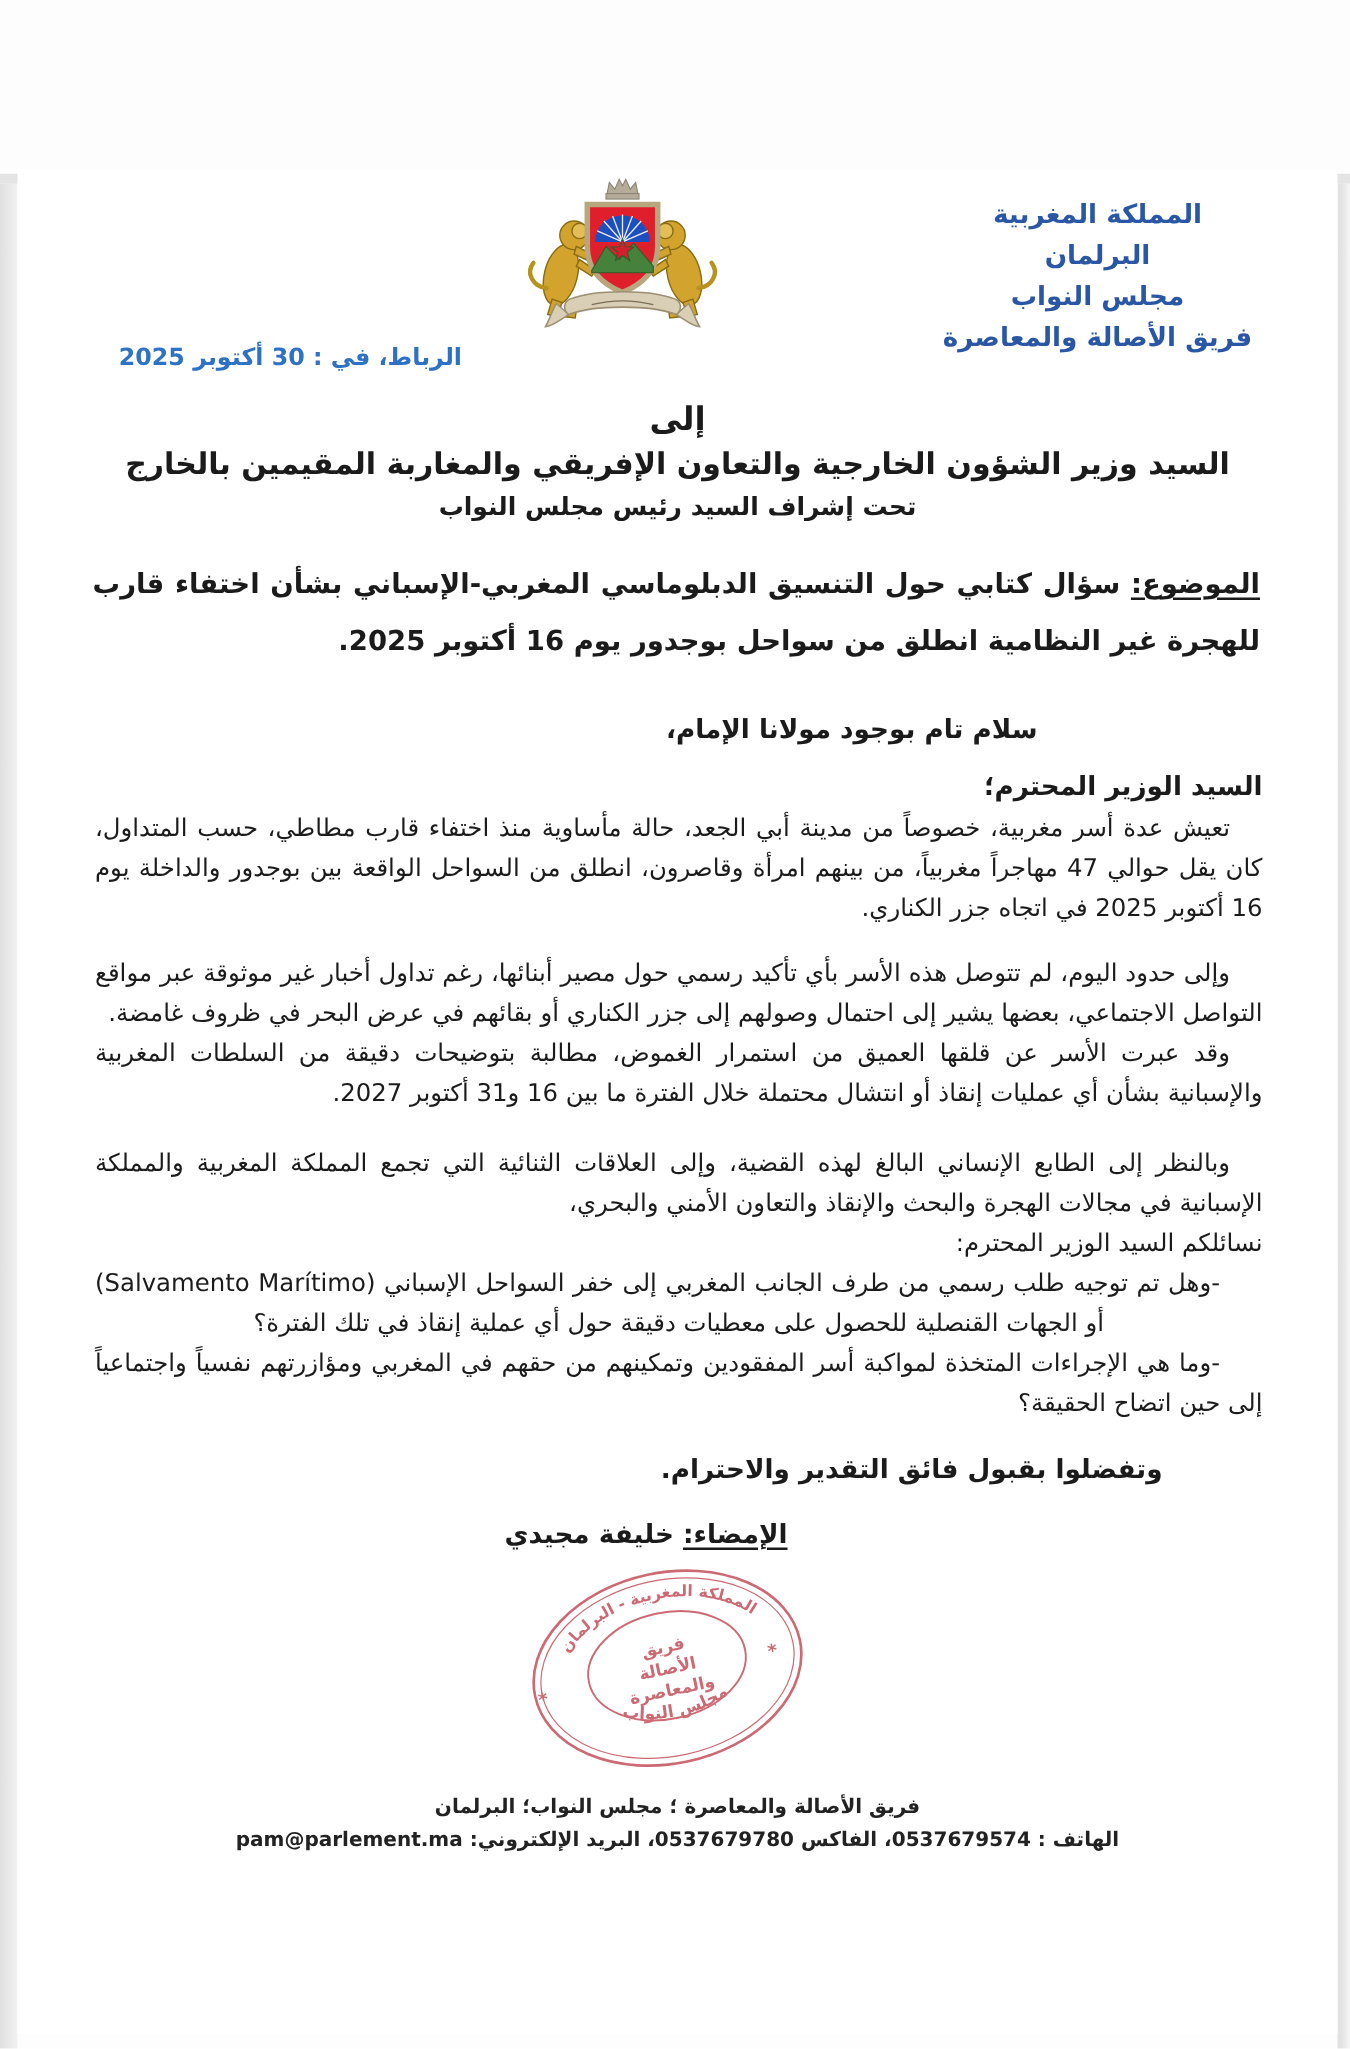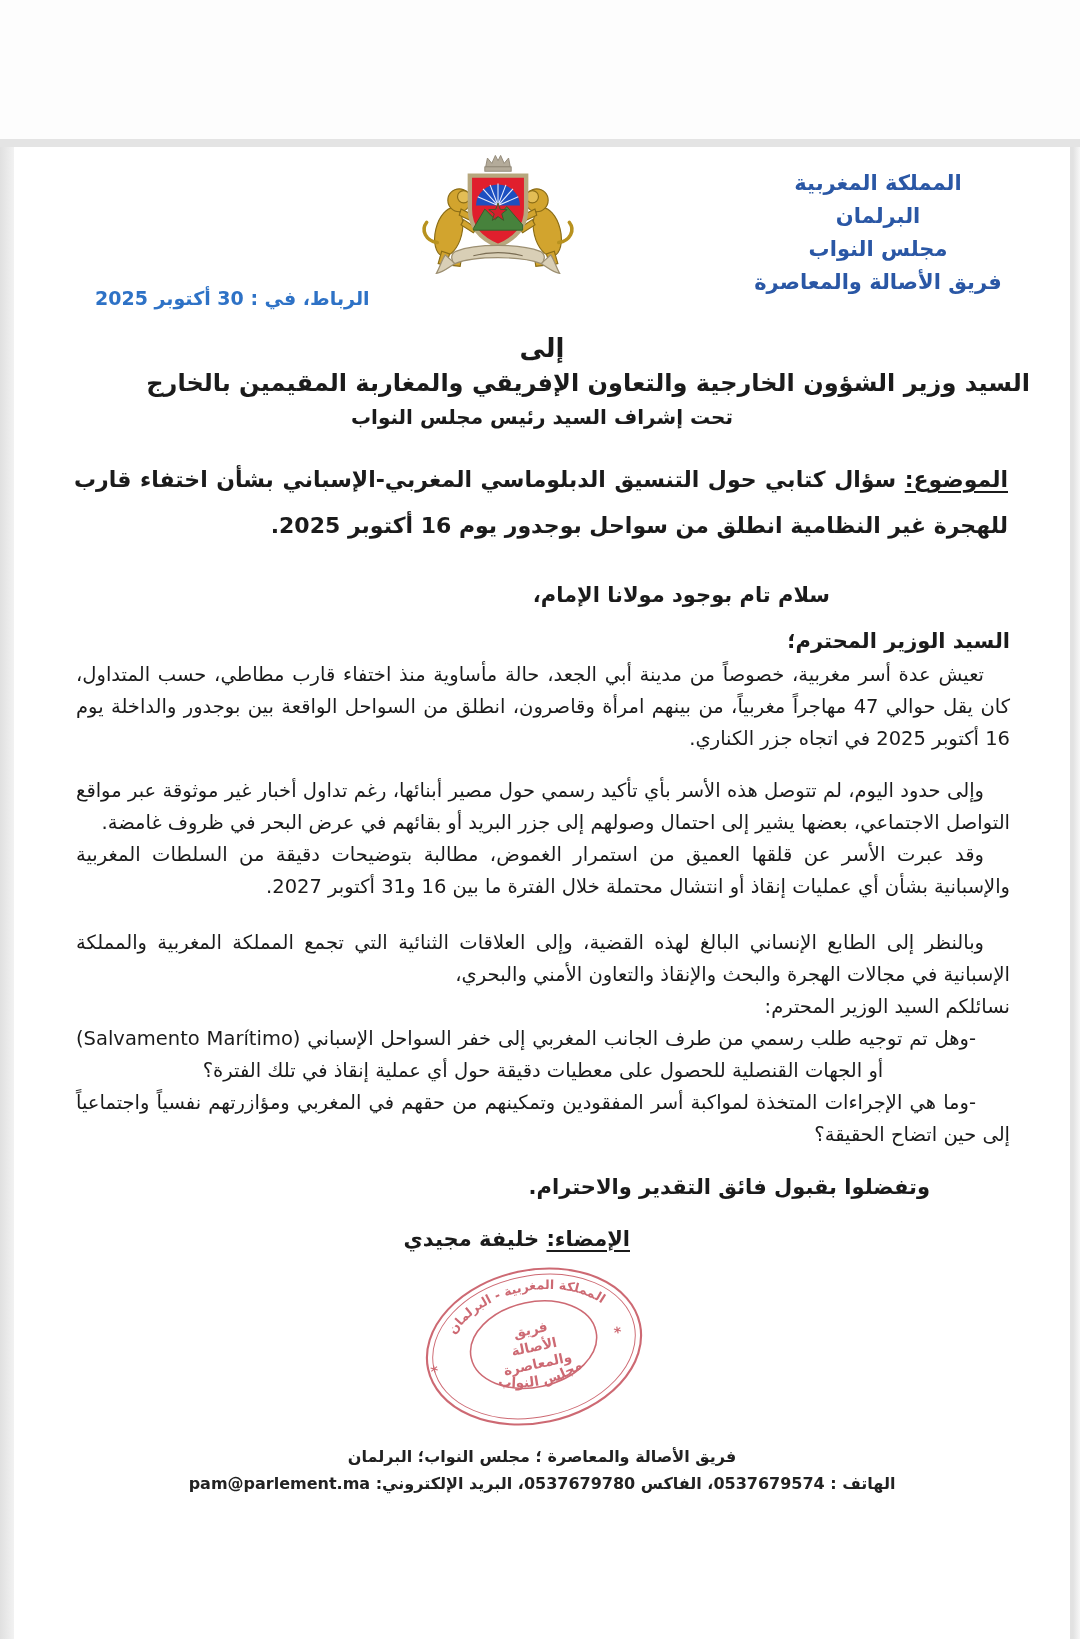--- a/index.html
+++ b/index.html
@@ -10,38 +10,38 @@
     -webkit-font-smoothing:antialiased;
   }
   
   .edge-top  { position:absolute; top:139px; left:0; width:1080px; height:8px; background:#e4e4e4; }
   .edge-left { position:absolute; top:147px; left:0; width:14px; height:1492px;
                background:linear-gradient(90deg,#e0e0e0,#f2f2f2); }
   .edge-right{ position:absolute; top:147px; right:0; width:10px; height:1492px;
                background:linear-gradient(270deg,#f7f7f7,#e2e2e2 70%); }
 
   .doc {
-    position:absolute; top:147px; left:14px; width:1056px; height:1492px;
+    position:absolute; top:135px; left:14px; width:1056px; height:1492px;
     background:#ffffff; direction:rtl; color:#1b1b1b;
   }
 
   
   .head { position:relative; height:170px; }
   .arms { position:absolute; left:396px; top:4px; }
   .head-right {
     position:absolute; top:20px; right:56px; width:272px; text-align:center;
     color:#2a57a5; font-weight:bold; font-size:21px; line-height:33px;
   }
   .date {
     position:absolute; top:140px; left:81px; direction:rtl;
     color:#2e72c6; font-weight:bold; font-size:19px;
   }
 
   .to     { text-align:center; font-size:26px; font-weight:bold; margin:16px 0 0; }
-  .addr1  { text-align:right; font-size:24px; font-weight:bold; margin:6px 40px 0; }
+  .addr1  { text-align:center; font-size:24px; font-weight:bold; margin:6px 40px 0; }
   .addr2  { text-align:center; font-size:20px; font-weight:bold; margin-top:8px; }
 
   .subject {
     margin:28px 62px 0 60px; font-size:22px; font-weight:bold;
     line-height:46px; text-align:justify;
   }
   .u { text-decoration:underline; text-underline-offset:4px; }
 
   .greeting   { margin:34px 240px 0 0; font-size:21px; font-weight:bold; text-align:right; }
   .salutation { margin:22px 60px 0 0;  font-size:21px; font-weight:bold; text-align:right; }
@@ -132,21 +132,21 @@
     <div class="to">إلى</div>
     <div class="addr1">السيد وزير الشؤون الخارجية والتعاون الإفريقي والمغاربة المقيمين بالخارج</div>
     <div class="addr2">تحت إشراف السيد رئيس مجلس النواب</div>
 
     <div class="subject"><span class="u">الموضوع:</span><span> سؤال كتابي حول التنسيق الدبلوماسي المغربي-الإسباني بشأن اختفاء قارب للهجرة غير النظامية انطلق من سواحل بوجدور يوم 16 أكتوبر 2025.</span></div>
 
     <div class="greeting">سلام تام بوجود مولانا الإمام،</div>
     <div class="salutation">السيد الوزير المحترم؛</div>
 
     <p class="para p1">تعيش عدة أسر مغربية، خصوصاً من مدينة أبي الجعد، حالة مأساوية منذ اختفاء قارب مطاطي، حسب المتداول، كان يقل حوالي 47 مهاجراً مغربياً، من بينهم امرأة وقاصرون، انطلق من السواحل الواقعة بين بوجدور والداخلة يوم 16 أكتوبر 2025 في اتجاه جزر الكناري.</p>
-    <p class="para p2">وإلى حدود اليوم، لم تتوصل هذه الأسر بأي تأكيد رسمي حول مصير أبنائها، رغم تداول أخبار غير موثوقة عبر مواقع التواصل الاجتماعي، بعضها يشير إلى احتمال وصولهم إلى جزر البريد أو بقائهم في عرض البحر في ظروف غامضة.</p>
+    <p class="para p2">وإلى حدود اليوم، لم تتوصل هذه الأسر بأي تأكيد رسمي حول مصير أبنائها، رغم تداول أخبار غير موثوقة عبر مواقع التواصل الاجتماعي، بعضها يشير إلى احتمال وصولهم إلى جزر الكناري أو بقائهم في عرض البحر في ظروف غامضة.</p>
     <p class="para p3">وقد عبرت الأسر عن قلقها العميق من استمرار الغموض، مطالبة بتوضيحات دقيقة من السلطات المغربية والإسبانية بشأن أي عمليات إنقاذ أو انتشال محتملة خلال الفترة ما بين 16 و31 أكتوبر 2027.</p>
     <p class="para p4">وبالنظر إلى الطابع الإنساني البالغ لهذه القضية، وإلى العلاقات الثنائية التي تجمع المملكة المغربية والمملكة الإسبانية في مجالات الهجرة والبحث والإنقاذ والتعاون الأمني والبحري،</p>
 
     <div class="ask">نسائلكم السيد الوزير المحترم:</div>
 
     <p class="para q q2">-وهل تم توجيه طلب رسمي من طرف الجانب المغربي إلى خفر السواحل الإسباني (Salvamento Marítimo) أو الجهات القنصلية للحصول على معطيات دقيقة حول أي عملية إنقاذ في تلك الفترة؟</p>
     <p class="para q">-وما هي الإجراءات المتخذة لمواكبة أسر المفقودين وتمكينهم من حقهم في المغربي ومؤازرتهم نفسياً واجتماعياً إلى حين اتضاح الحقيقة؟</p>
 
     <div class="closing">وتفضلوا بقبول فائق التقدير والاحترام.</div>
 

